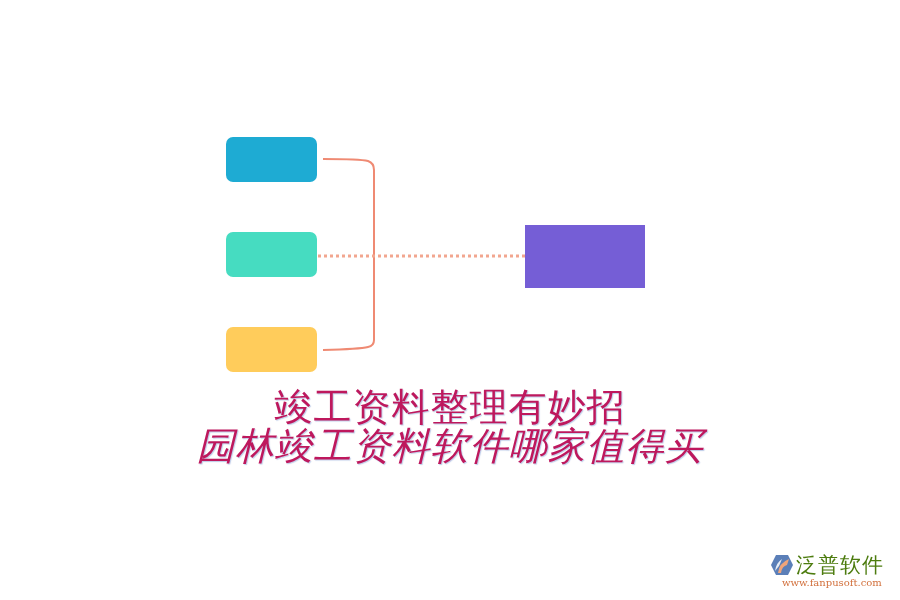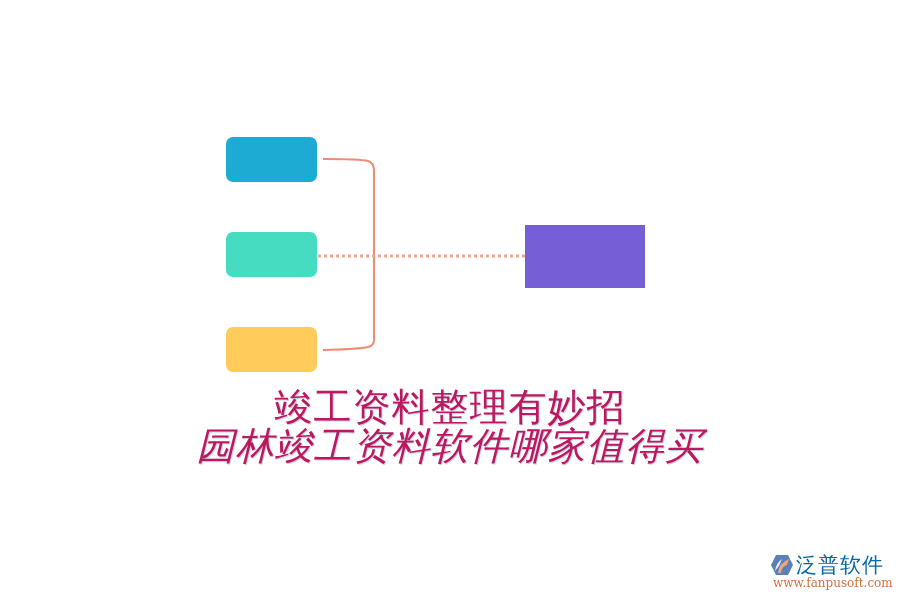--- a/index.html
+++ b/index.html
@@ -15,25 +15,25 @@
       position: absolute; left: 0; width: 900px; text-align: center;
       font-family: "DejaVu Serif", serif;
       font-size: 38px; letter-spacing: 1px;
       color: #be185d;
       text-shadow: 1px 1px 1px rgba(70,110,190,0.35);
       line-height: 40px;
     }
     .logo { position: absolute; left: 770px; top: 552px; width: 125px; height: 40px; }
     .logo-icon { position: absolute; left: 0; top: 2px; width: 24px; height: 22px; }
     .logo-name {
-      position: absolute; left: 26px; top: 0; font-size: 21px; color: #0369a1;
+      position: absolute; left: 26px; top: 0; font-size: 21px; color: #4d7c0f;
       font-family: "DejaVu Sans", sans-serif; letter-spacing: 1px; line-height: 26px;
     }
     .logo-url {
-      position: absolute; left: 3px; top: 25px; font-size: 12px; color: #d2703c;
+      position: absolute; left: 12px; top: 25px; font-size: 10px; color: #d2703c;
       font-family: "DejaVu Serif", serif; line-height: 12px;
     }
   </style>
 </head>
 <body>
 
 <svg class="svgwrap" viewBox="0 0 900 600">
   <path d="M323,159 Q360,159 368,161 Q374,163 374,170 L374,340 Q374,346 368,347 Q360,349 323,350" fill="none" stroke="#ef8a73" stroke-width="2"></path>
   <line x1="318" y1="256" x2="526" y2="256" stroke="#f2a68f" stroke-width="3" stroke-dasharray="3,3"></line>
 </svg>

